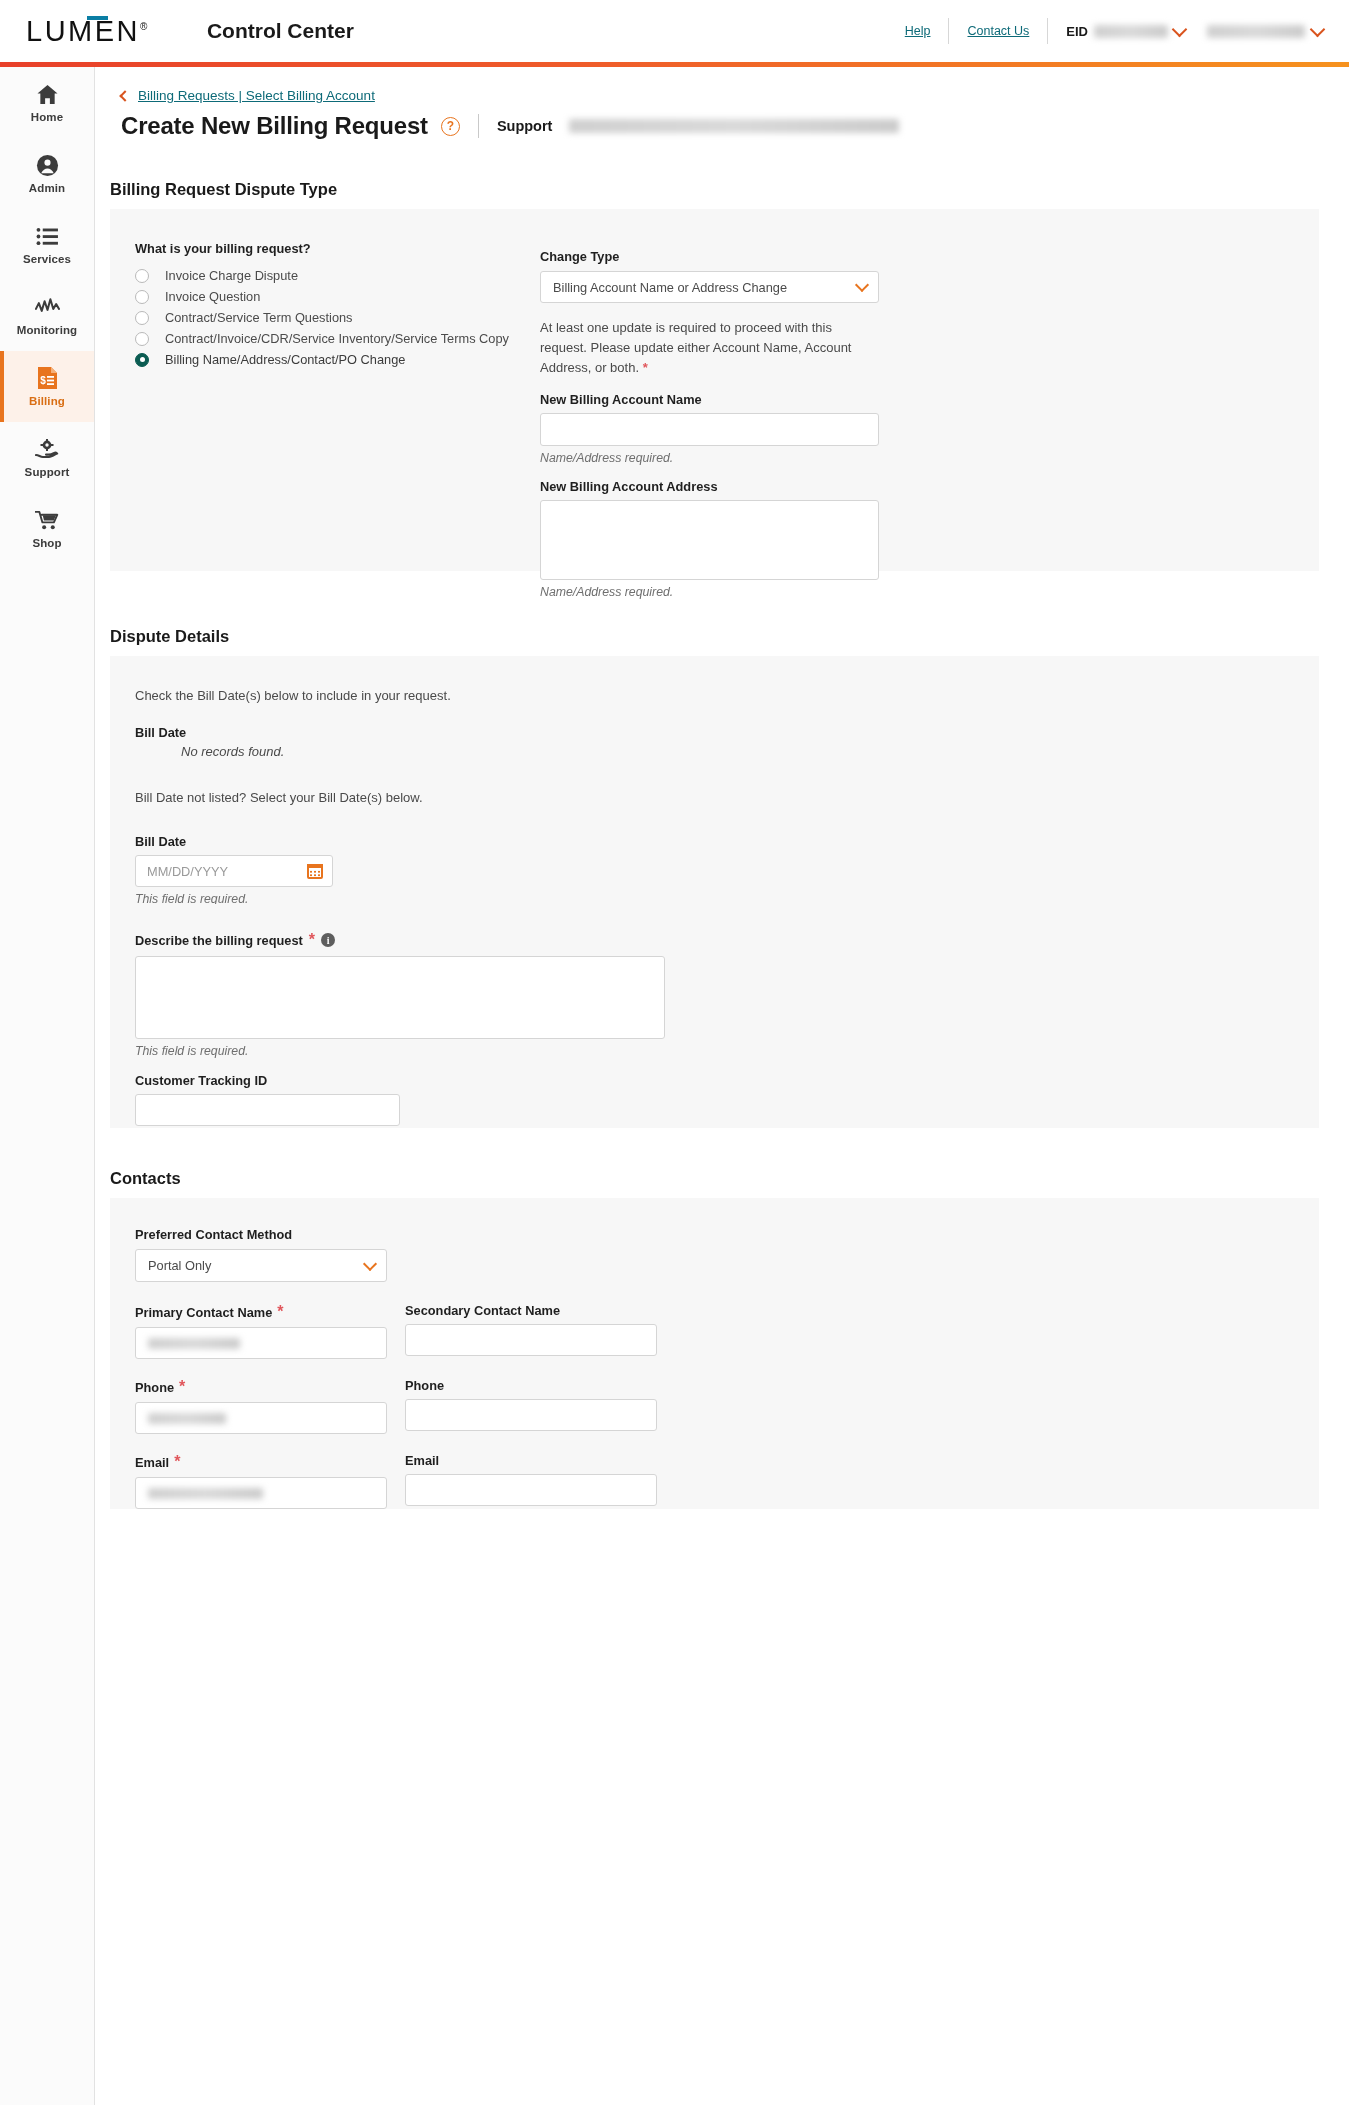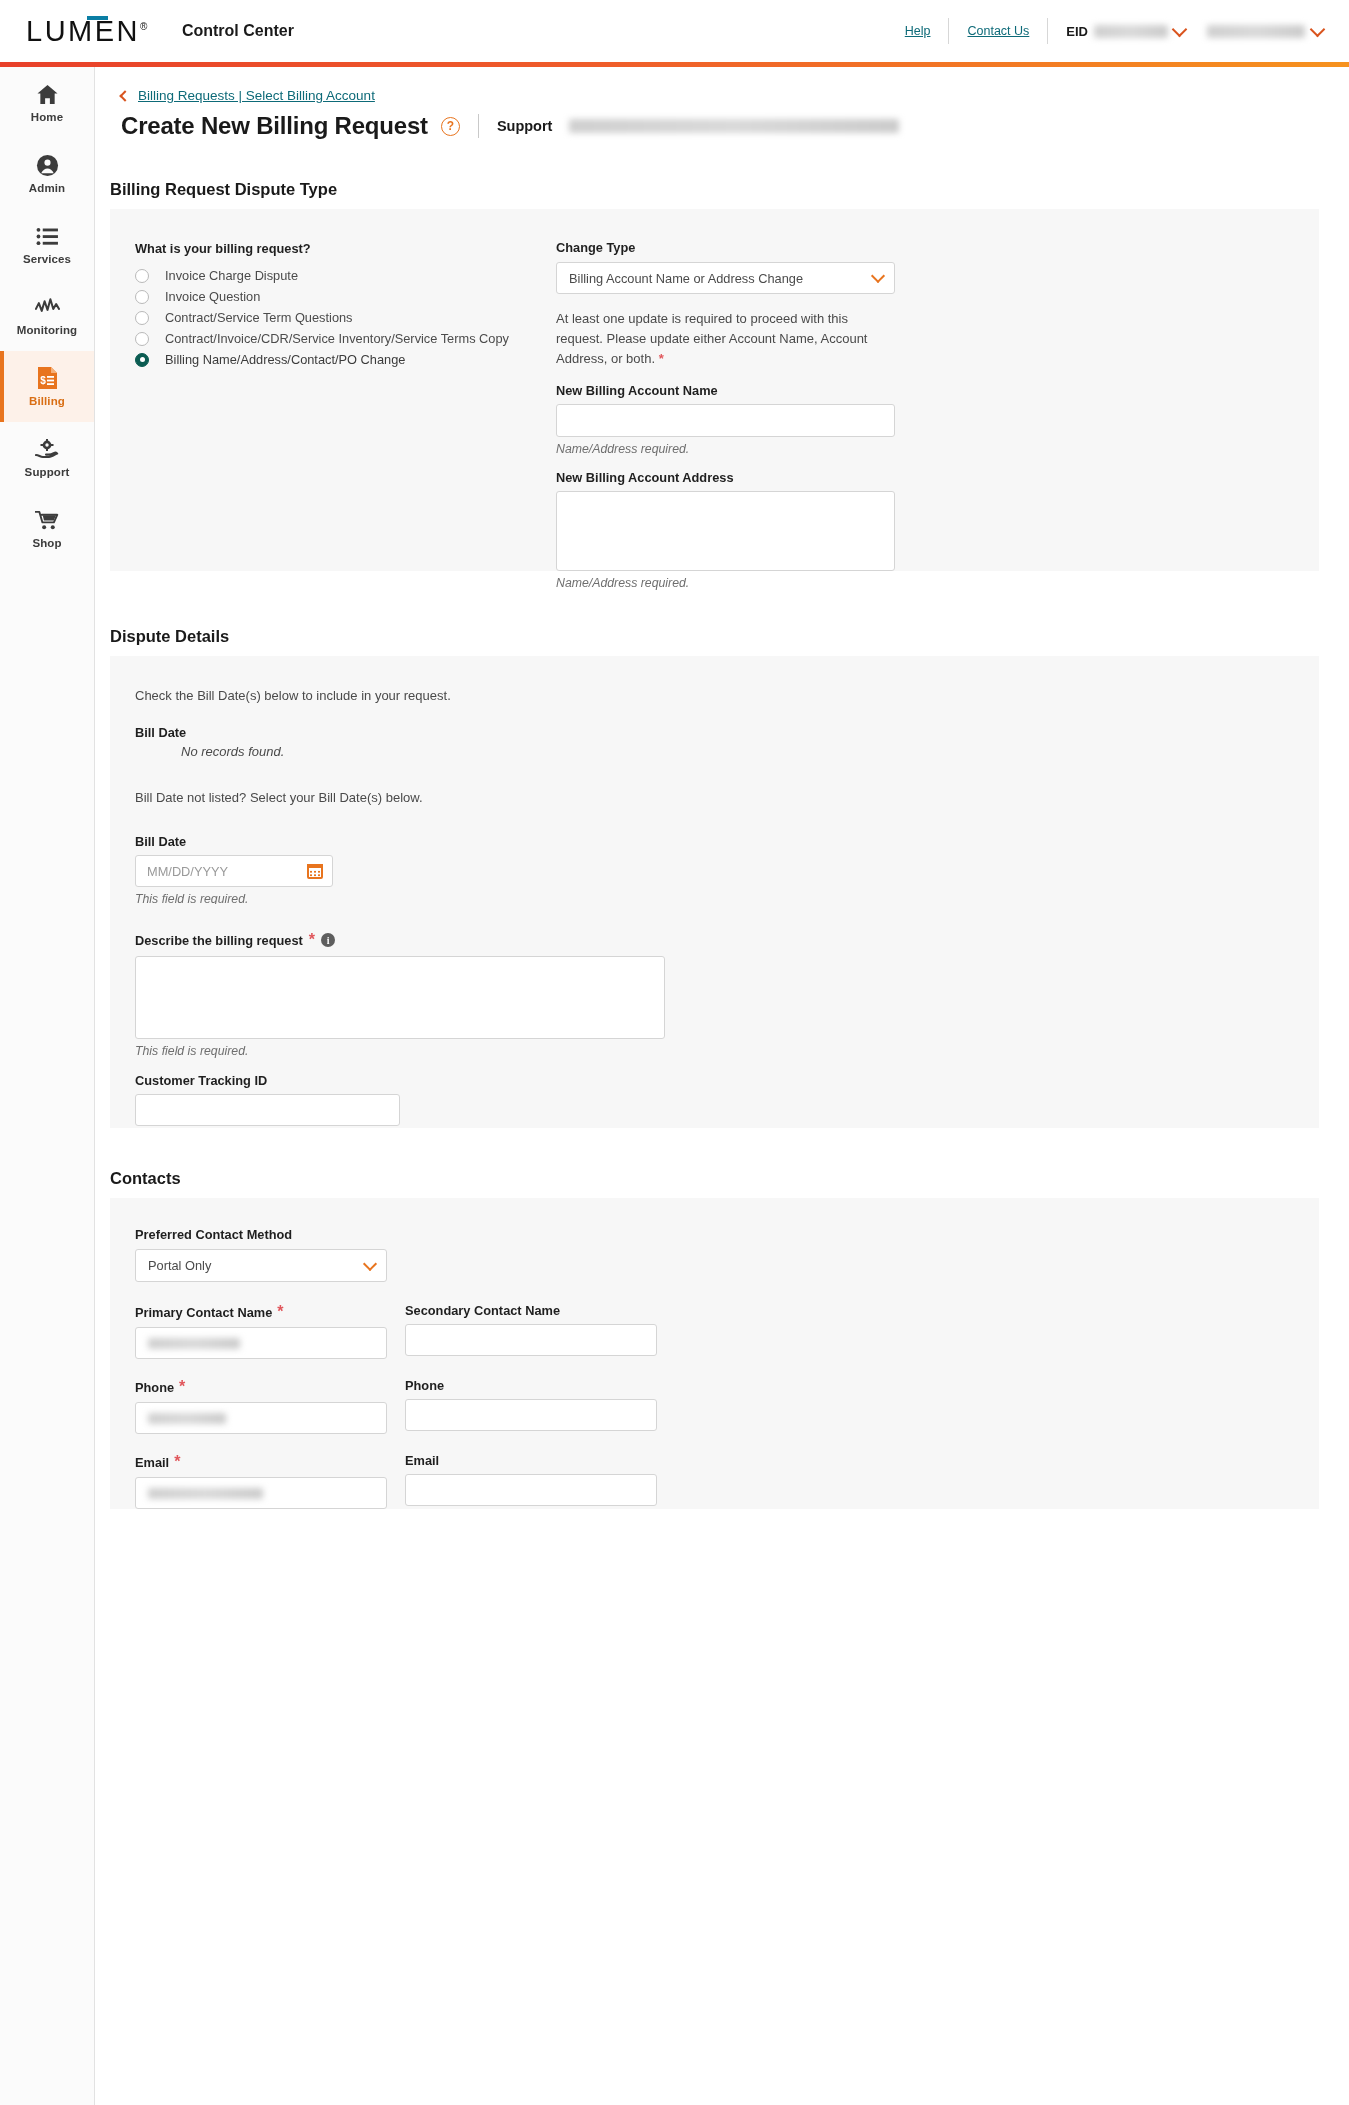--- a/index.html
+++ b/index.html
@@ -20,21 +20,21 @@
   .logo-wrap { margin-left:26px; display:flex; align-items:flex-start; }
   .logo-text {
     font-size:29px; font-weight:400; letter-spacing:2.5px; color:#111;
     font-family:"Liberation Sans", sans-serif; position:relative; line-height:1;
   }
   .logo-bar {
     position:absolute; left:60.5px; top:-1px; width:21px; height:4px; background:#0a7ea4;
   }
   .logo-reg { font-size:10px; vertical-align:super; color:#111; }
   .app-title {
-    margin-left:32px; font-size:16px; font-weight:bold; color:#1a1a1a;
+    margin-left:57px; font-size:21px; font-weight:bold; color:#1a1a1a;
   }
   .top-right {
     margin-left:auto; display:flex; align-items:center; gap:0; padding-right:16px;
   }
   .top-link {
     color:#0d6a78; font-size:12.5px; text-decoration:underline; padding:0 18px;
     cursor:pointer;
   }
   .vdiv { width:1px; height:26px; background:#d7d7d7; }
   .eid-group { display:flex; align-items:center; padding:0 12px 0 18px; gap:6px; cursor:pointer; }
@@ -316,21 +316,21 @@
           <div class="radio-row">
             <span class="radio"></span>
             <span class="radio-label">Contract/Invoice/CDR/Service Inventory/Service Terms Copy</span>
           </div>
           <div class="radio-row">
             <span class="radio on"></span>
             <span class="radio-label" style="color:#3b3b3b;">Billing Name/Address/Contact/PO Change</span>
           </div>
         </div>
 
-        <div style="position:absolute; left:430px; top:31px; width:340px;margin-left:16px;">
+        <div style="position:absolute; left:430px; top:40px; width:340px;">
           <div class="lbl">Change Type</div>
           <div class="select" style="width:339px; margin-top:7px;">
             <span class="select-val">Billing Account Name or Address Change</span>
             <span class="chev-dn"></span>
           </div>
 
           <div class="body-text" style="width:318px; margin-top:15px;">
             <span>At least one update is required to proceed with this request. Please update either Account Name, Account Address, or both.</span>
             <span class="req">*</span>
           </div>

